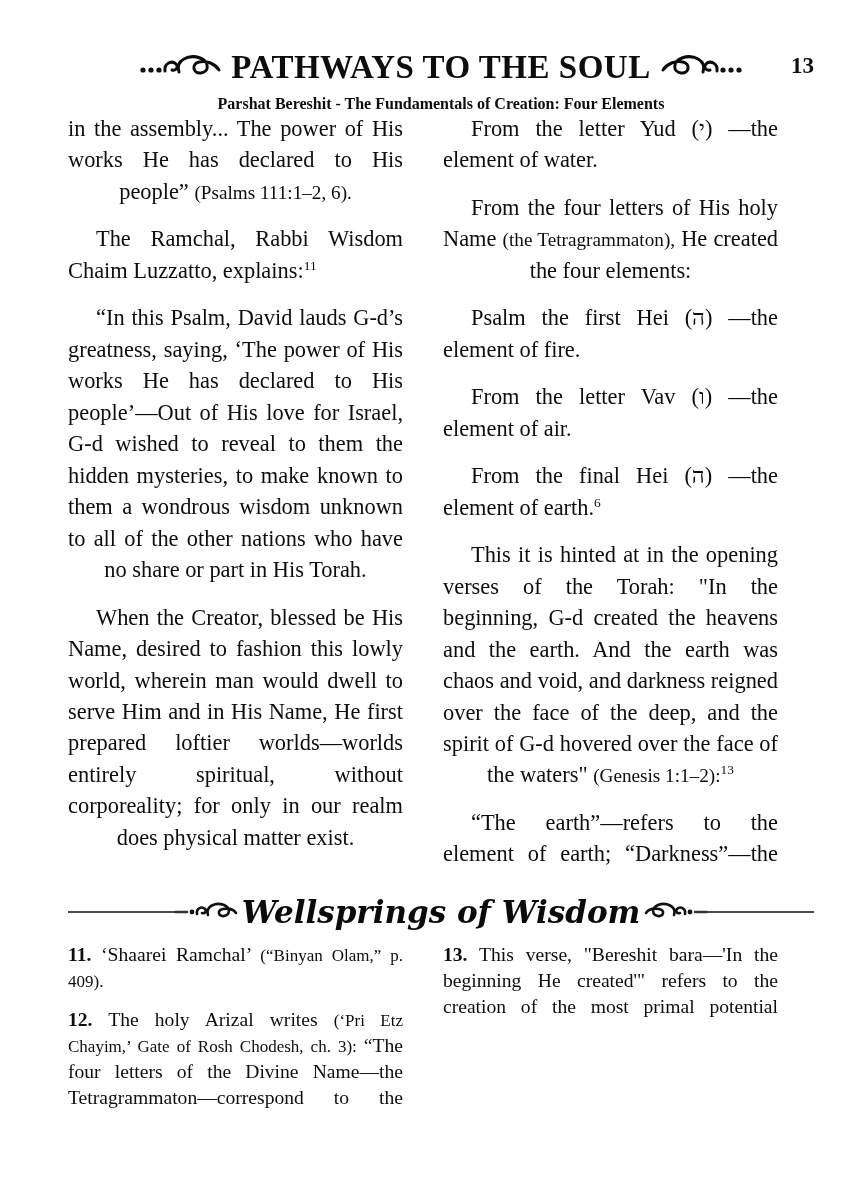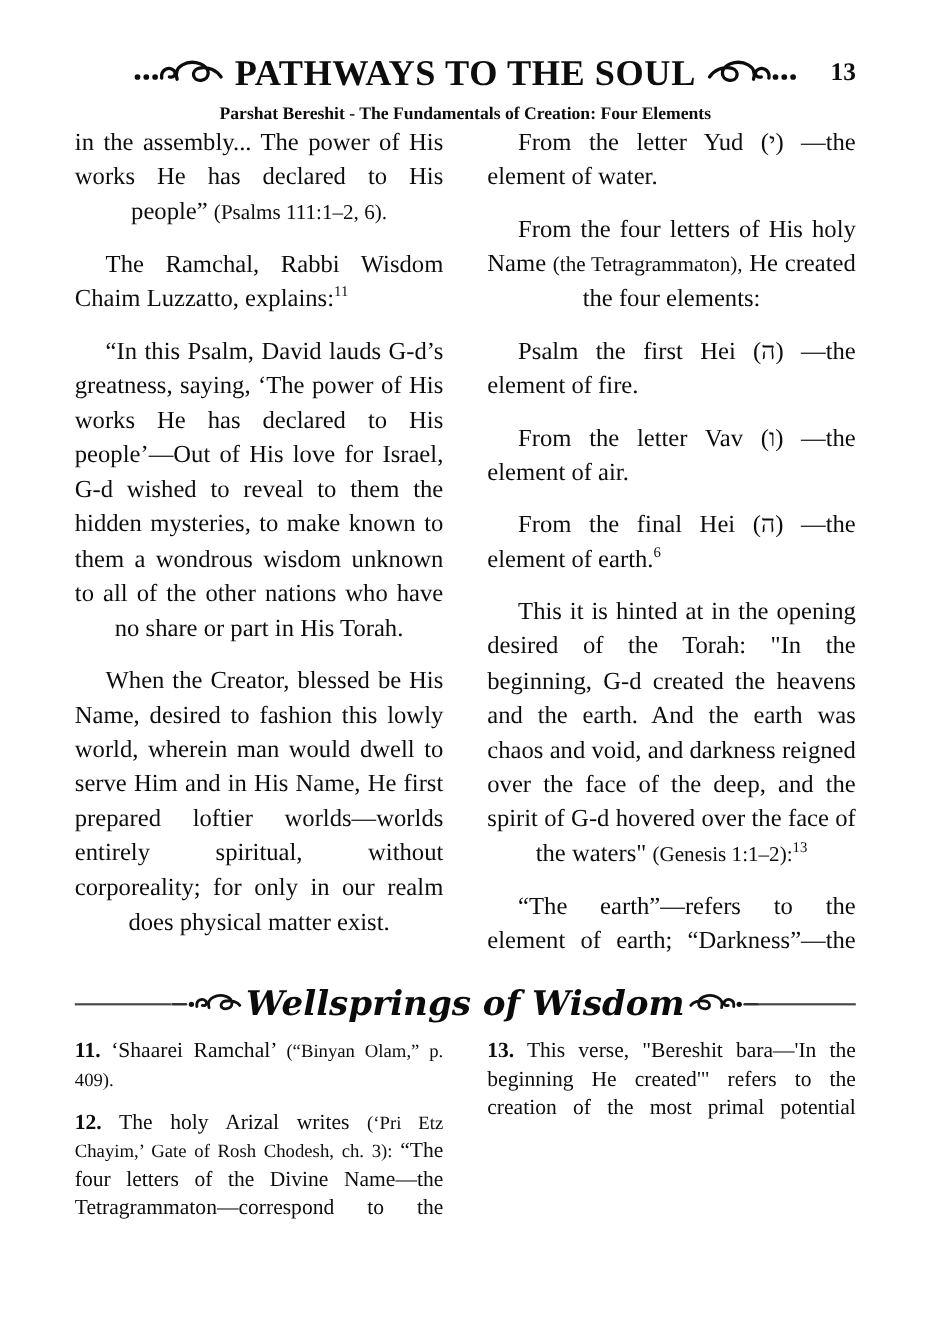--- a/index.html
+++ b/index.html
@@ -1,19 +1,19 @@
 <!DOCTYPE html>
 <html><head>
 <meta charset="utf-8">
 <style>
   html,body{margin:0;padding:0;background:#ffffff;}
   body{width:846px;height:1200px;overflow:hidden;}
   .page{
     box-sizing:border-box;width:846px;height:1200px;
-    padding:44px 68px 0 68px;
+    padding:44px 32px 0 68px;
     font-family:"Liberation Serif","DejaVu Serif",serif;
     color:#0d0d0d;background:#ffffff;
   }
   
   .title-row{position:relative;display:flex;align-items:center;justify-content:center;gap:8px;height:46px;}
   .book-title{font-size:33px;font-weight:700;margin:0;letter-spacing:.5px;white-space:nowrap;}
   .pagenum{position:absolute;right:0;top:9px;font-size:23px;font-weight:700;}
   .flourish{display:inline-block;line-height:0;}
   .flourish svg{display:block;}
   .flip{transform:scaleX(-1);}
@@ -89,21 +89,21 @@
       <p class="indent jc"><span>“In this Psalm, David lauds G-d’s greatness, saying, ‘The power of His works He has declared to His people’—Out of His love for Israel, G-d wished to reveal to them the hidden mysteries, to make known to them a wondrous wisdom unknown to all of the other nations who have no share or part in His Torah.</span></p>
       <p class="indent jc"><span>When the Creator, blessed be His Name, desired to fashion this lowly world, wherein man would dwell to serve Him and in His Name, He first prepared loftier worlds—worlds entirely spiritual, without corporeality; for only in our realm does physical matter exist.</span></p>
     </section>
 
     <section class="col">
       <p class="indent jl"><span>From the letter Yud (י) —the element of water.</span></p>
       <p class="indent jc"><span>From the four letters of His holy Name </span><span class="sm">(the Tetragrammaton),</span><span> He created the four elements:</span></p>
       <p class="indent jl"><span>Psalm the first Hei (ה) —the element of fire.</span></p>
       <p class="indent jl"><span>From the letter Vav (ו) —the element of air.</span></p>
       <p class="indent jl"><span>From the final Hei (ה) —the element of earth.</span><sup>6</sup></p>
-      <p class="indent jc"><span>This it is hinted at in the opening desired of the Torah: "In the beginning, G-d created the heavens and the earth. And the earth was chaos and void, and darkness reigned over the face of the deep, and the spirit of G-d hovered over the face of the waters" </span><span class="sm">(Genesis 1:1–2):</span><sup>13</sup></p>
+      <p class="indent jc"><span>This it is hinted at in the opening verses of the Torah: "In the beginning, G-d created the heavens and the earth. And the earth was chaos and void, and darkness reigned over the face of the deep, and the spirit of G-d hovered over the face of the waters" </span><span class="sm">(Genesis 1:1–2):</span><sup>13</sup></p>
       <p class="indent jj"><span>“The earth”—refers to the element of earth; “Darkness”—the</span></p>
     </section>
 
   </main>
 
   <footer>
     <div class="fn-divider">
       <span class="rule"></span>
       <span class="orn">
         <svg width="64" height="22" viewBox="0 0 64 22">

